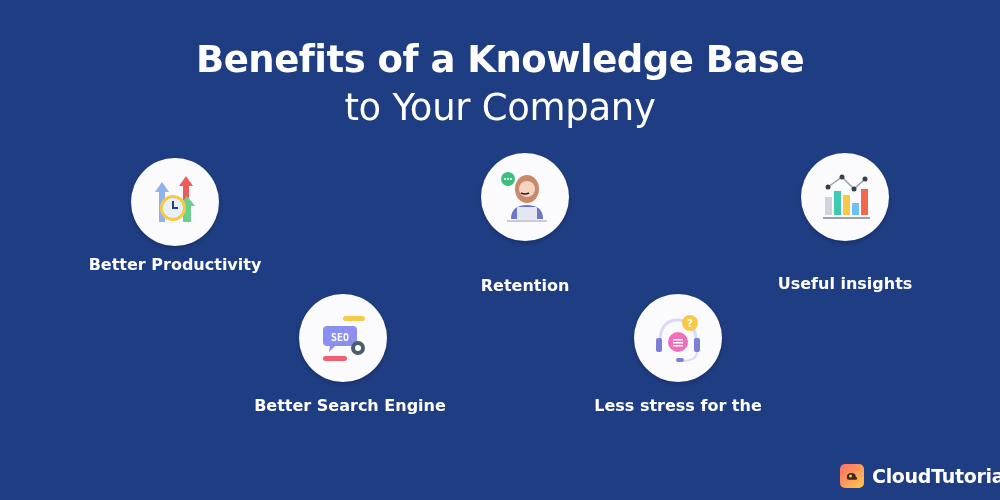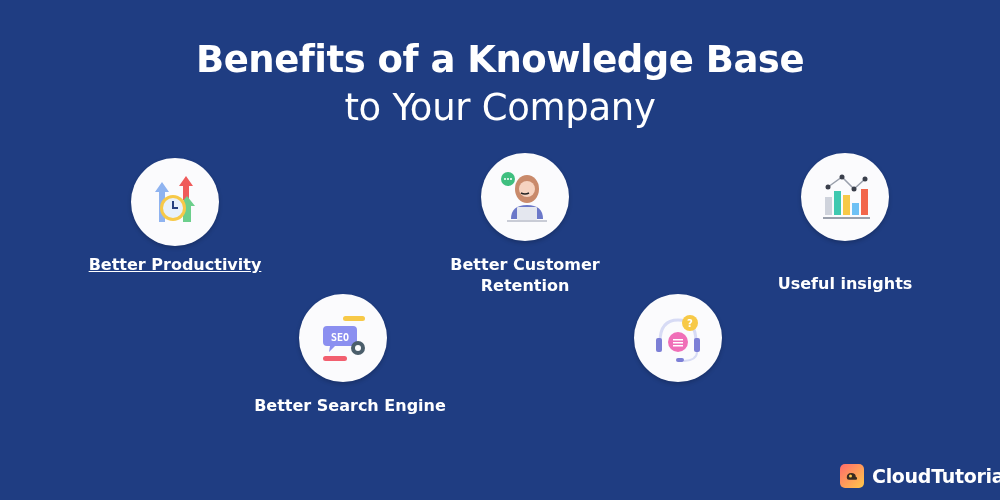--- a/index.html
+++ b/index.html
@@ -23,38 +23,38 @@
 <div class="circle" style="left:131px;top:158px;">
   <svg viewBox="0 0 64 64">
     <path d="M12 22 L19 12 L26 22 L22 22 L22 52 L16 52 L16 22Z" fill="#8fb3f0"></path>
     <path d="M36 16 L43 6 L50 16 L46 16 L46 30 L40 30 L40 16Z" fill="#ef5b5b"></path>
     <path d="M36 36 L44 26 L52 36 L48 36 L48 52 L40 52 L40 36Z" fill="#6ccf8c"></path>
     <circle cx="30" cy="38" r="13" fill="#f7c948"></circle>
     <circle cx="30" cy="38" r="10" fill="#e8f1fb"></circle>
     <path d="M30 31 L30 38 L35 38" stroke="#26407f" stroke-width="2" fill="none"></path>
   </svg>
 </div>
-<div class="label" style="left:45px;top:254px;text-decoration:underline;">Better Productivity</div>
+<div class="label" style="left:45px;top:254px;">Better Productivity</div>
 
 <div class="circle" style="left:481px;top:153px;">
   <svg viewBox="0 0 64 64">
     <ellipse cx="34" cy="24" rx="12" ry="14" fill="#c98a6b"></ellipse>
     <circle cx="34" cy="24" r="8" fill="#f6d3c0"></circle>
     <path d="M18 54 Q18 40 34 40 Q50 40 50 54Z" fill="#6b78c9"></path>
     <rect x="24" y="42" width="20" height="13" rx="1" fill="#e4e7ef"></rect>
     <rect x="14" y="55" width="40" height="2" fill="#c9ccd6"></rect>
     <path d="M28 28 Q32 30 36 28" stroke="#222" stroke-width="1.5" fill="none"></path>
     <circle cx="15" cy="14" r="7" fill="#3fbf7f"></circle>
     <circle cx="12" cy="14" r="1" fill="#fff"></circle>
       <circle cx="15" cy="14" r="1" fill="#fff"></circle>
       <circle cx="18" cy="14" r="1" fill="#fff"></circle>
   </svg>
 </div>
 <div class="label" style="left:395px;top:254px;">
-  <span>Better Customer</span><br>
+  <br>
   <span>Retention</span>
 </div>
 
 <div class="circle" style="left:801px;top:153px;">
   <svg viewBox="0 0 64 64">
     <rect x="12" y="32" width="7" height="18" fill="#cfd3dc"></rect>
     <rect x="21" y="26" width="7" height="24" fill="#3fc9b0"></rect>
     <rect x="30" y="30" width="7" height="20" fill="#f7c948"></rect>
     <rect x="39" y="38" width="7" height="12" fill="#6ec1f5"></rect>
     <rect x="48" y="24" width="7" height="26" fill="#f2664b"></rect>
@@ -91,21 +91,21 @@
     <rect x="30" y="52" width="8" height="4" rx="2" fill="#7c7fd6"></rect>
     <circle cx="32" cy="36" r="10" fill="#f06fb8"></circle>
     <rect x="27" y="33" width="10" height="1.5" fill="#fff"></rect>
       <rect x="27" y="36" width="10" height="1.5" fill="#fff"></rect>
       <rect x="27" y="39" width="10" height="1.5" fill="#fff"></rect>
     <circle cx="44" cy="17" r="8" fill="#f7c948"></circle>
     <text x="44" y="21" text-anchor="middle" font-size="10" font-weight="bold" fill="#fff" font-family="DejaVu Sans, sans-serif">?</text>
   </svg>
 </div>
 <div class="label" style="left:548px;top:395px;">
-  <br>
+  <span>Less stress for the</span><br>
 </div>
 
 <div class="logo">
   <div class="logo-mark">
     <svg viewBox="0 0 24 24" width="18" height="18">
         <path d="M5 14 Q5 8 11 8 Q17 8 17 13 Q20 14 18 17 L8 17 Q5 17 5 14Z" fill="#3a2a20"></path>
         <circle cx="10" cy="12" r="2" fill="#ffc94a"></circle>
       </svg>
   </div>
   <span class="logo-text">CloudTutorial</span>

